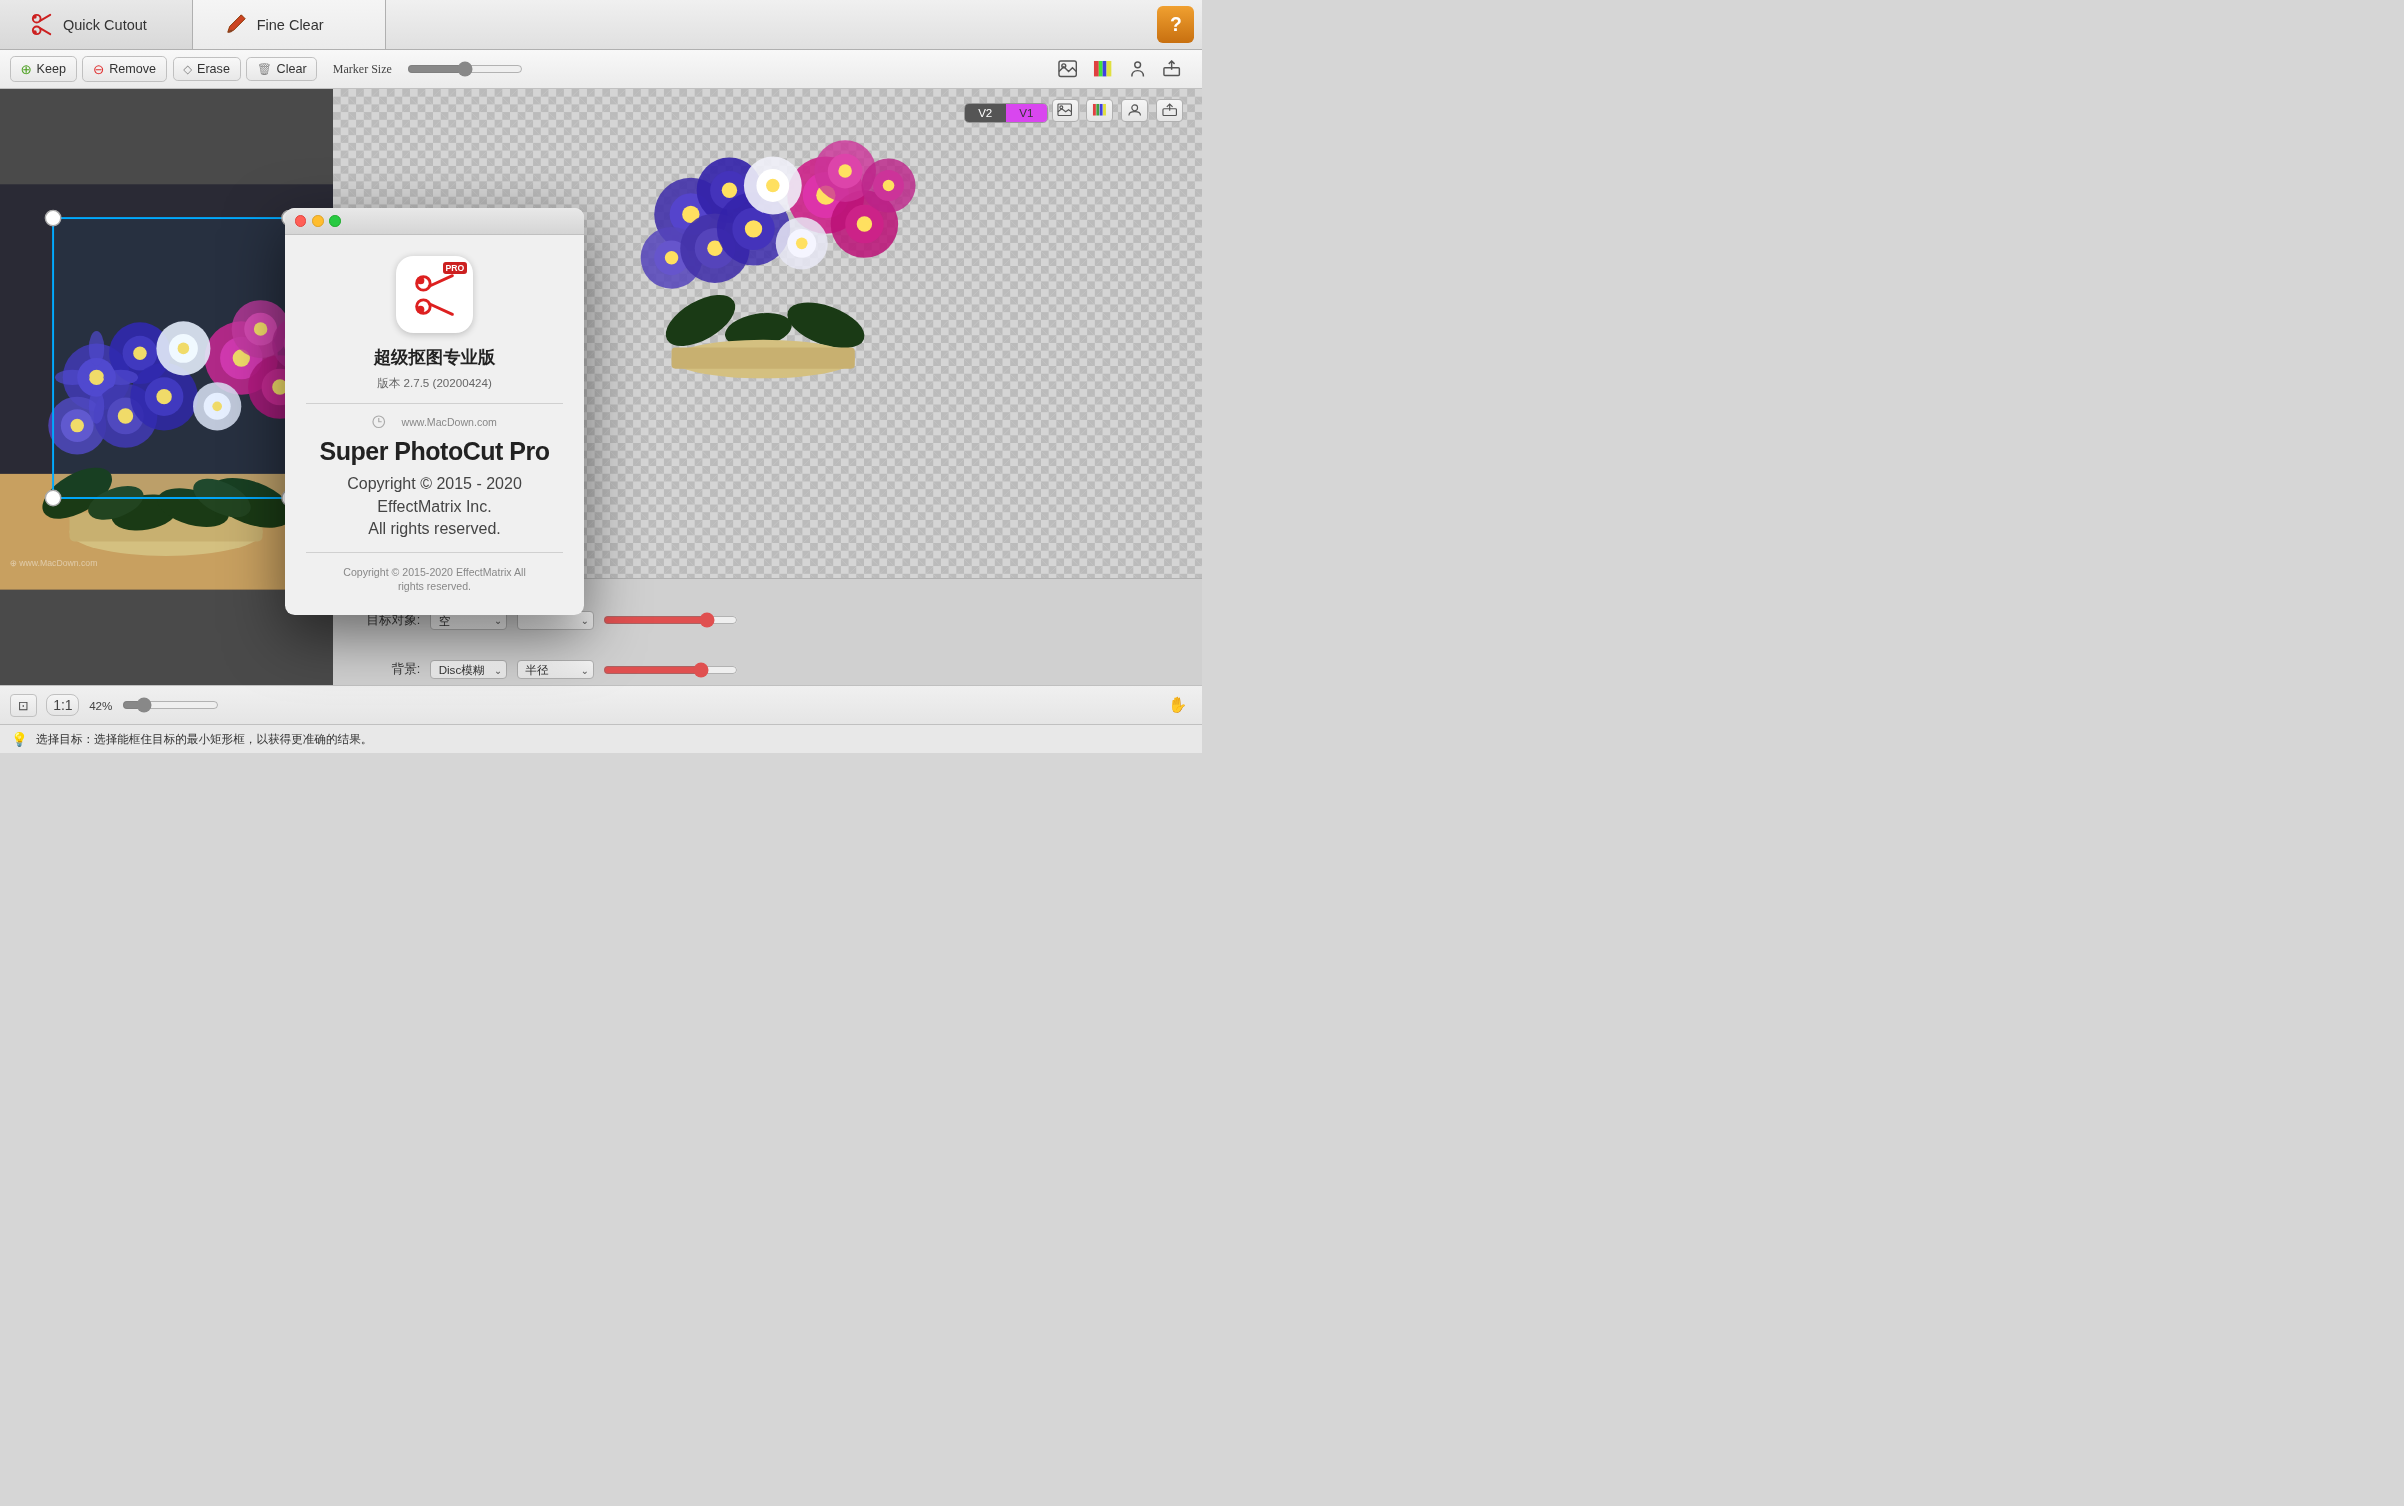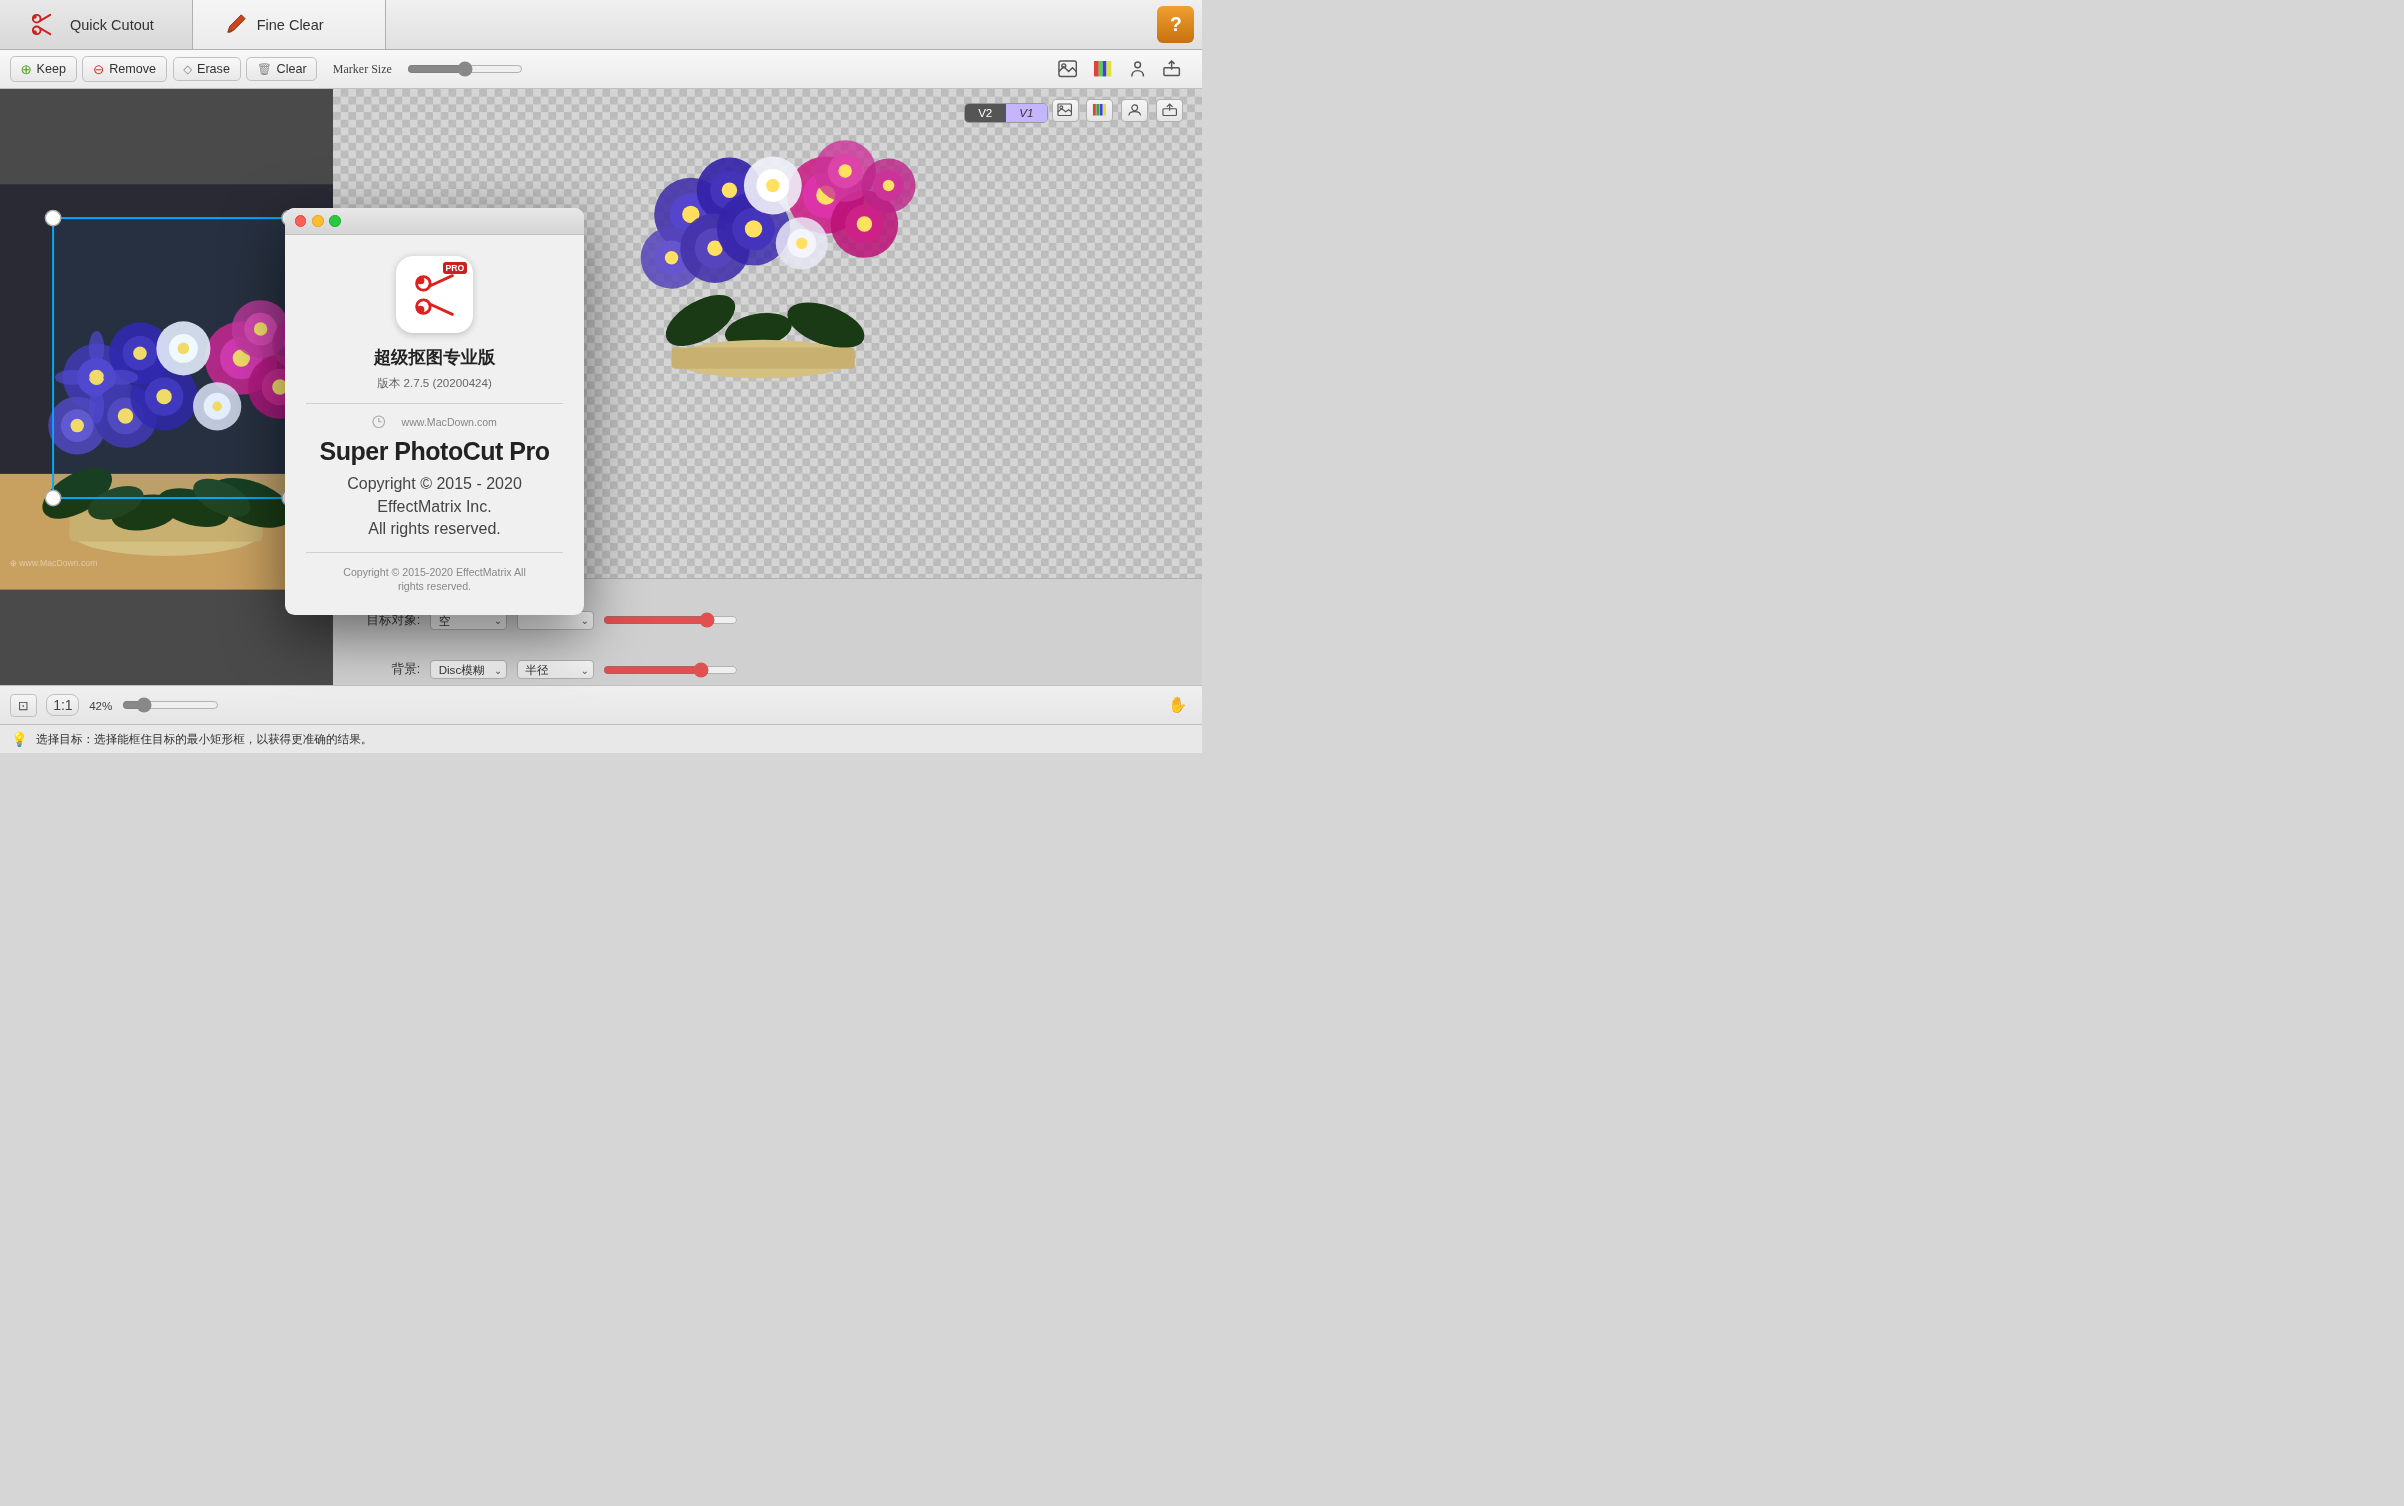--- a/index.html
+++ b/index.html
@@ -17,21 +17,21 @@
       display: flex;
       align-items: center;
       height: 50px;
       background: linear-gradient(180deg, #f0f0f0 0%, #e0e0e0 100%);
       border-bottom: 1px solid #b0b0b0;
     }
 
     .tab-quick-cutout {
       display: flex;
       align-items: center;
-      gap: 14px;
+      gap: 7px;
       padding: 0 29px;
       height: 100%;
       background: linear-gradient(180deg, #e8e8e8 0%, #d8d8d8 100%);
       border-right: 1px solid #b0b0b0;
       min-width: 193px;
     }
 
     .tab-fine-tuning {
       display: flex;
       align-items: center;
@@ -203,23 +203,22 @@
       border: none;
       color: #333;
     }
 
     .v-btn.active {
       background: #555;
       color: white;
     }
 
     .v-btn.inactive {
-      background: #c4b5fd;
+      background: #d946ef;
       color: #333;
-      font-style: italic;
     }
 
     
     .right-bottom-controls {
       background: #d0d0d0;
       border-top: 1px solid #b0b0b0;
       padding: 5.8px 19.3px;
       display: flex;
       flex-direction: column;
       gap: 4.8px;

